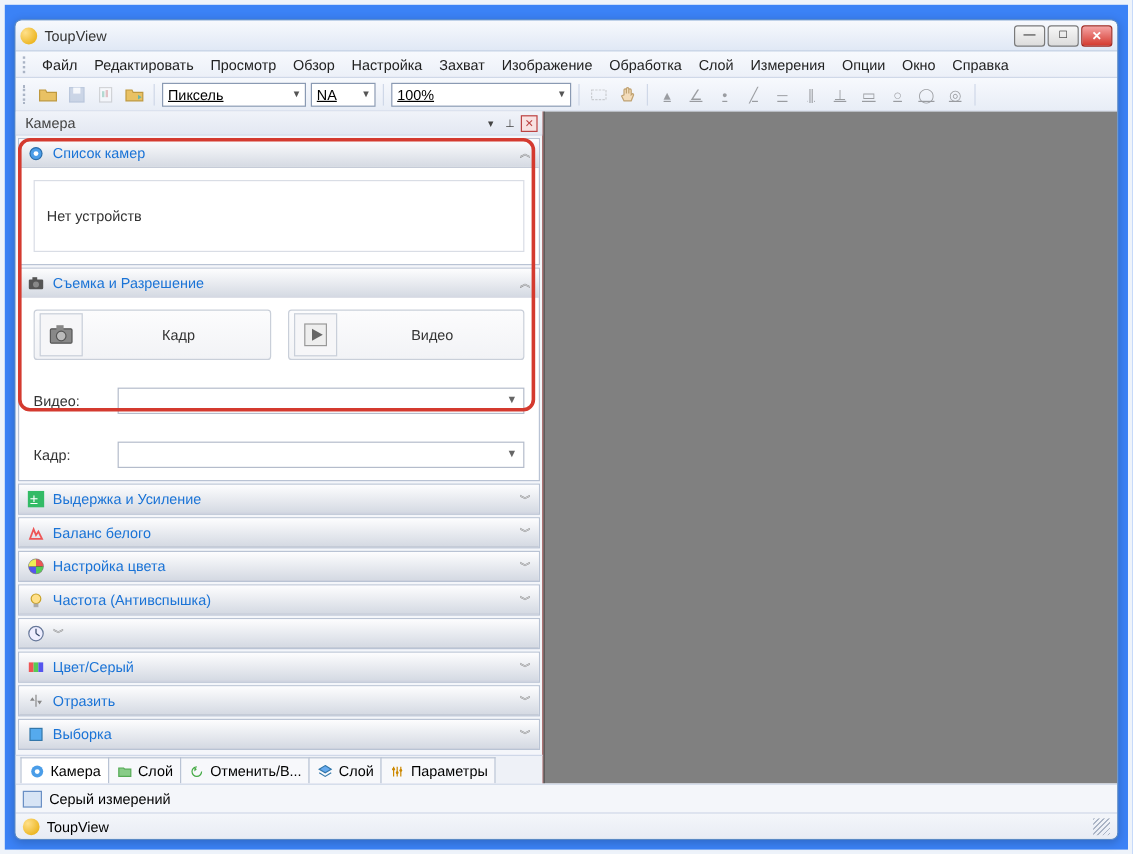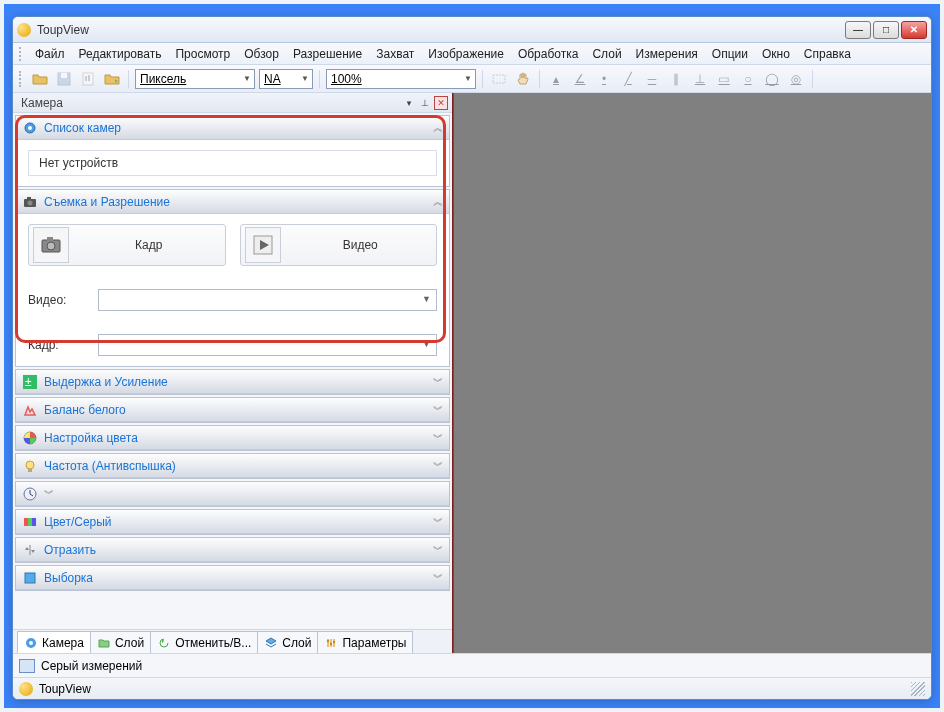--- a/index.html
+++ b/index.html
@@ -42,21 +42,21 @@
 .panel-scroll { flex: 1; overflow-y: auto; padding: 2px 2px 2px 2px; position: relative; }
 .highlight-box { position: absolute; border: 3px solid #d43a2f; border-radius: 10px; left: 2px; right: 6px; top: 2px; height: 228px; pointer-events: none; z-index: 10; }
 
 .panel { border: 1px solid #b9c3d4; margin-bottom: 2px; background: #fff; }
 .panel-hd { height: 24px; display: flex; align-items: center; padding: 0 6px; cursor: pointer; background: linear-gradient(#fdfdfe, #d5dae3); border-bottom: 1px solid #c5cbd7; }
 .panel-hd .pic { width: 16px; height: 16px; margin-right: 6px; display: flex; align-items: center; justify-content: center; }
 .panel-hd .ptxt { flex: 1; color: #1a73d6; font-weight: 500; }
 .panel-hd .chev { color: #888; font-size: 10px; }
 .panel-body { padding: 10px 12px; }
 
-.device-box { border: 1px solid #d9dde5; background: #fff; padding: 5px 10px; color: #333; }
+.device-box { border: 1px solid #d9dde5; background: #fff; padding: 22px 10px; color: #333; }
 
 .capture-row { display: flex; gap: 14px; margin-bottom: 10px; }
 .capture-btn { flex: 1; height: 42px; border: 1px solid #c9cfd9; border-radius: 3px; display: flex; align-items: center; background: linear-gradient(#fcfcfd, #f2f3f6); cursor: pointer; }
 .capture-btn .cic { width: 36px; height: 36px; margin: 0 4px; border: 1px solid #c9cfd9; display: flex; align-items: center; justify-content: center; background: #f6f6f8; }
 .capture-btn .clb { flex: 1; text-align: center; color: #333; }
 
 .field-row { display: flex; align-items: center; margin-top: 23px; }
 .field-row .flbl { width: 70px; color: #333; }
 .field-row .fsel { flex: 1; height: 22px; border: 1px solid #b4bccb; background: #fff; position: relative; cursor: pointer; }
 .field-row .fsel::after { content: "▼"; position: absolute; right: 5px; top: 4px; font-size: 9px; color: #666; }
@@ -95,21 +95,21 @@
         <div class="win-btn close">✕</div>
       </div>
     </div>
 
     <div class="menubar">
       <div class="grip"></div>
       <div class="menu-item">Файл</div>
       <div class="menu-item">Редактировать</div>
       <div class="menu-item">Просмотр</div>
       <div class="menu-item">Обзор</div>
-      <div class="menu-item">Разрешение</div>
+      <div class="menu-item">Настройка</div>
       <div class="menu-item">Захват</div>
       <div class="menu-item">Изображение</div>
       <div class="menu-item">Обработка</div>
       <div class="menu-item">Слой</div>
       <div class="menu-item">Измерения</div>
       <div class="menu-item">Опции</div>
       <div class="menu-item">Окно</div>
       <div class="menu-item">Справка</div>
     </div>
 

